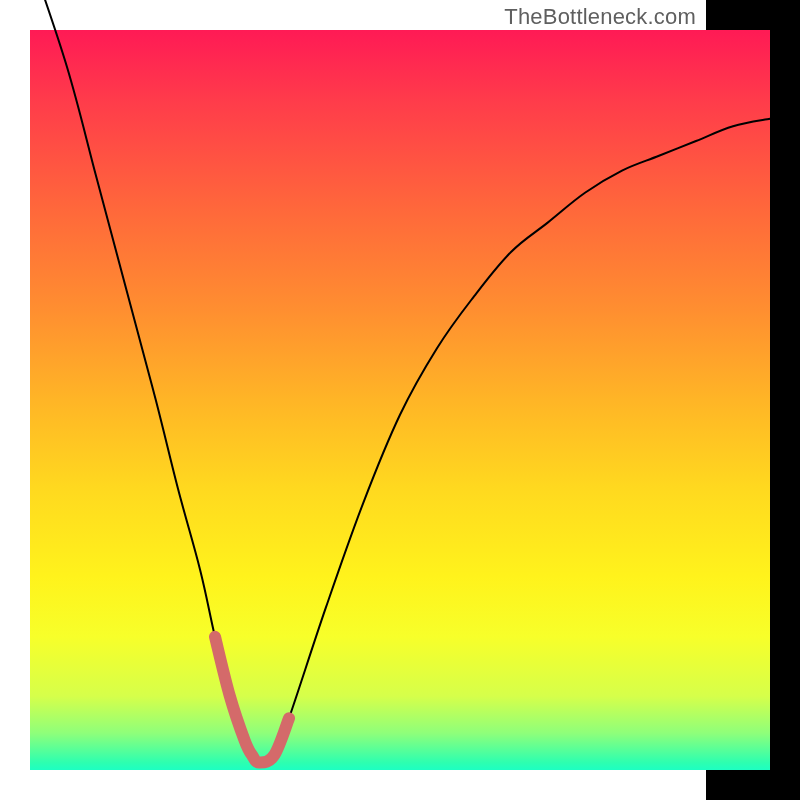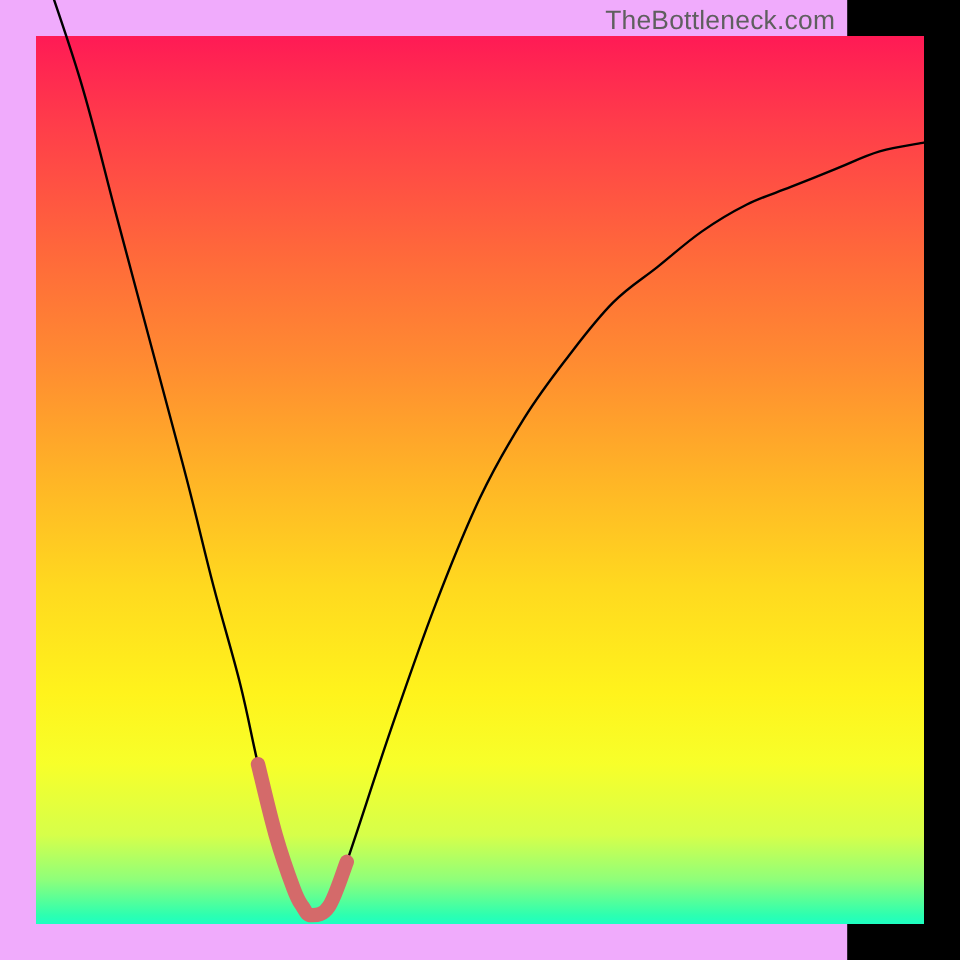--- a/index.html
+++ b/index.html
@@ -10,21 +10,21 @@
     background: #000;
     overflow: hidden;
     font-family: Arial, Helvetica, sans-serif;
   }
   .frame {
     position: absolute;
     left: 0;
     top: 0;
     width: 706px;
     height: 800px;
-    background: #f0abfc;
+    background: #ffffff;
   }
   .plot-area {
     position: absolute;
     left: 30px;
     top: 30px;
     width: 740px;
     height: 740px;
     background: linear-gradient(to bottom,
       #ff1a55 0%,
       #ff3d4a 10%,

